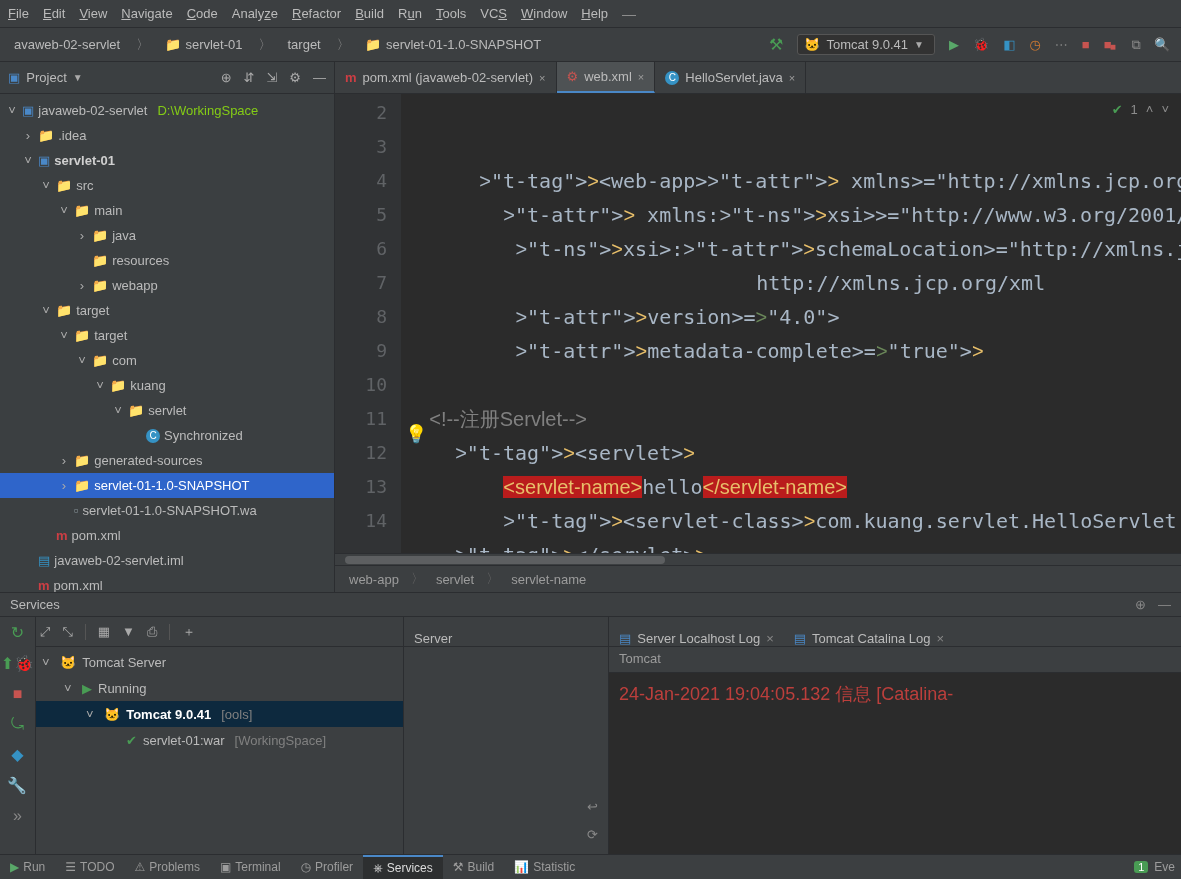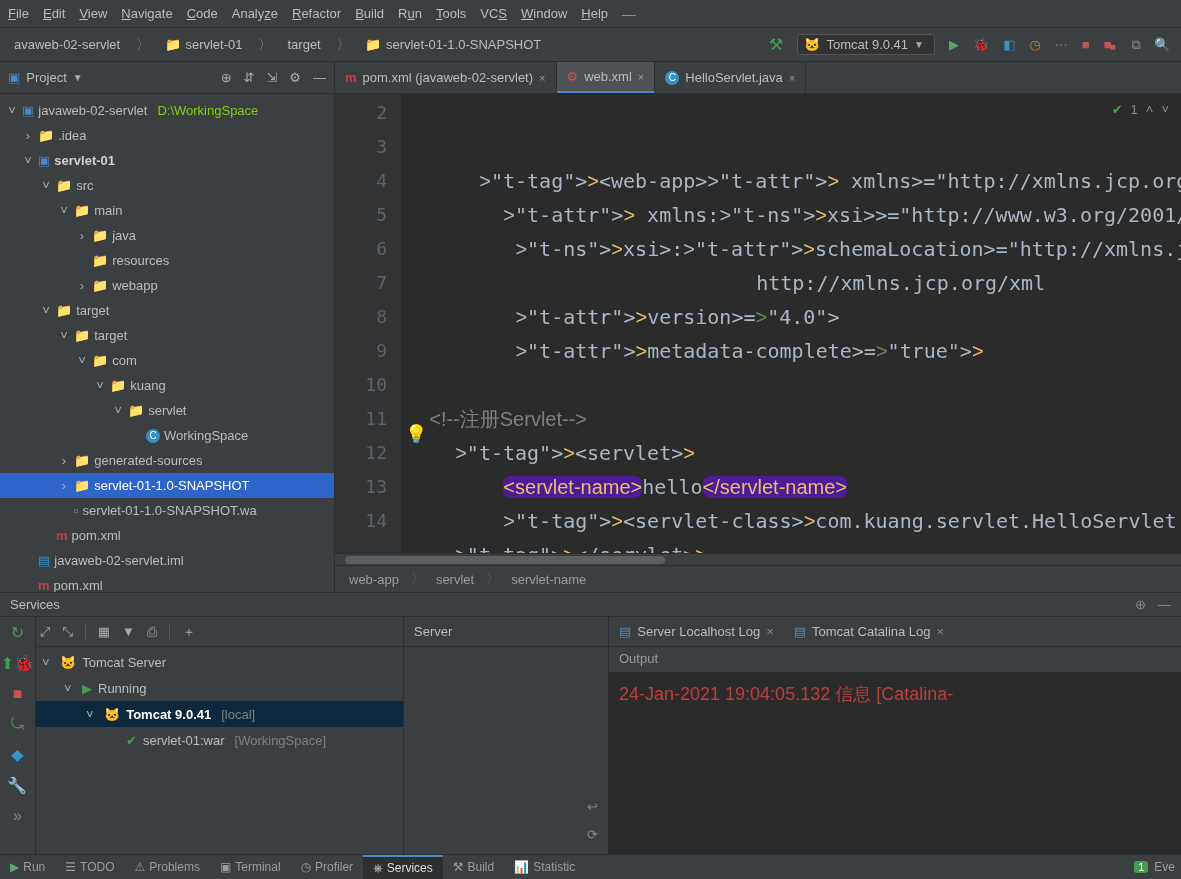--- a/index.html
+++ b/index.html
@@ -38,21 +38,21 @@
   
   .editor-area { flex:1; background:#2b2b2b; display:flex; flex-direction:column; overflow:hidden;}
   .tabs { height:32px; background:#3c3f41; display:flex; align-items:stretch; border-bottom:1px solid #2b2d30;}
   .tab { display:flex; align-items:center; padding:0 10px; gap:6px; border-right:1px solid #2b2d30; background:#3c3f41; color:#bbb;}
   .tab.active { background:#4e5254; border-bottom:2px solid #4a88c7;}
   .tab .close{color:#9c9c9c; font-size:11px;}
   .editor-body { flex:1; display:flex; overflow:hidden; position:relative;}
   .gutter { width:66px; background:#313335; text-align:right; color:#606366; padding:2px 14px 0 0; font-family:Consolas,monospace; font-size:18px; line-height:34px;}
   .code { flex:1; background:#2b2b2b; font-family:Consolas,monospace; font-size:20px; line-height:34px; color:#a9b7c6; white-space:pre; overflow:hidden; padding:2px 0 0 6px; position:relative;}
   .code .t-tag{color:#e8bf6a;}
-  .code .t-str{color:#6a8759;} .code .t-cmt{color:#808080;} .code .t-hl{background:#4c1d95;border-radius:7px;}
+  .code .t-str{color:#6a8759;} .code .t-cmt{color:#808080;} .code .t-hl{background:#b91c1c;}
   .bulb{position:absolute; left:4px; top:323px; color:#f0a732; font-size:18px;}
   .editor-status { position:absolute; top:8px; right:12px; display:flex; align-items:center; gap:8px; color:#8c8c8c; font-size:13px;}
   .editor-status .ok{color:#499c54;}
   .crumbbar { height:27px; background:#3c3f41; border-top:1px solid #2b2d30; display:flex; align-items:center; padding:0 8px; color:#9c9c9c; font-size:13px;}
   .crumbbar span{padding:0 6px;} .crumbbar .sep{color:#666;}
   .hscroll{height:12px;background:#3c3f41;border-top:1px solid #2b2d30;position:relative;} 
   .hscroll .thumb{position:absolute;left:10px;top:2px;height:8px;width:320px;background:#5d5f61;border-radius:4px;}
 
   
   .services { height:262px; background:#3c3f41; border-top:1px solid #2b2d30; display:flex; flex-direction:column;}
@@ -61,21 +61,21 @@
   .services-body { flex:1; display:flex; overflow:hidden;}
   .svc-gutter{width:36px; background:#3c3f41; border-right:1px solid #2b2d30; display:flex; flex-direction:column; align-items:center; padding:6px 0; gap:12px;}
   .svc-gutter span{font-size:16px;}
   .svc-left{width:368px; border-right:1px solid #2b2d30; display:flex; flex-direction:column;}
   .svc-toolbar{height:30px;display:flex;align-items:center;gap:12px;padding:0 4px;border-bottom:1px solid #2b2d30;color:#aaa;}
   .svc-tree{flex:1;padding:2px 0;}
   .svc-row{height:26px;display:flex;align-items:center;gap:6px;padding-left:6px;}
   .svc-row.sel{background:#0d293e;}
   .svc-middle{width:205px;border-right:1px solid #2b2d30;display:flex;flex-direction:column;}
   .svc-right{flex:1;display:flex;flex-direction:column;}
-  .svc-tabs{height:30px;display:flex;align-items:center;padding:0 10px;gap:20px;border-bottom:1px solid #2b2d30;color:#bbb;}
+  .svc-tabs{height:30px;display:flex;align-items:flex-end;padding:0 10px;gap:20px;border-bottom:1px solid #2b2d30;color:#bbb;}
   .svc-sub{height:26px;padding:4px 10px;color:#9c9c9c;border-bottom:1px solid #2b2d30;}
   .svc-console{flex:1;background:#2b2b2b;font-family:Consolas,monospace;font-size:18px;line-height:30px;color:#bbb;padding:6px 10px;white-space:pre;overflow:hidden;}
   .svc-console .info1{color:#bc3f3c;}
   .dep-row{display:flex;align-items:center;justify-content:space-between;padding:4px 10px;}
   .dep-row .ok{color:#499c54;}
   .dep-row .deploy{color:#499c54;}
 
   
   .toolstrip{height:25px;background:#3c3f41;border-top:1px solid #2b2d30;display:flex;align-items:center;color:#9c9c9c;font-size:12px;}
   .toolstrip .item{display:flex;align-items:center;gap:4px;padding:0 10px;}
@@ -221,21 +221,21 @@
           <span style="">kuang</span>
         </div>
         <div class="tree-row indent-6">
           <span class="arrow">˅</span>
           <span style="color:#cc7832">📁</span>
           <span style="">servlet</span>
         </div>
         <div class="tree-row indent-7">
           <span class="arrow">&nbsp;</span>
           <span style="color:#3592c4;background:#3592c4;color:white;border-radius:50%;width:14px;height:14px;display:inline-flex;align-items:center;justify-content:center;font-size:10px">C</span>
-          <span style="">WorkingSpace</span>
+          <span style="">Synchronized</span>
         </div>
         <div class="tree-row indent-3">
           <span class="arrow">›</span>
           <span style="color:#cc7832">📁</span>
           <span style="">generated-sources</span>
         </div>
         <div class="tree-row indent-3 selected">
           <span class="arrow">›</span>
           <span style="color:#cc7832">📁</span>
           <span style="">servlet-01-1.0-SNAPSHOT</span>
@@ -356,21 +356,21 @@
           </div>
           <div class="svc-row" style="padding-left: 28px;">
             <span style="color:#aaa;width:12px;display:inline-block">˅</span>
             <span style="color:#499c54">▶</span>
             <span style="">Running</span>
           </div>
           <div class="svc-row sel" style="padding-left: 50px;">
             <span style="color:#aaa;width:12px;display:inline-block">˅</span>
             <span>🐱</span>
             <span style="font-weight:bold;color:#fff">Tomcat 9.0.41</span>
-            <span style="color:#808080;margin-left:4px">[local]</span>
+            <span style="color:#808080;margin-left:4px">[ools]</span>
           </div>
           <div class="svc-row" style="padding-left: 72px;">
             <span style="width:12px;display:inline-block"></span>
             <span style="color:#499c54">✔</span>
             <span style="">servlet-01:war</span>
             <span style="color:#808080;margin-left:4px">[WorkingSpace]</span>
           </div>
         </div>
     </div>
     <div class="svc-middle" style="position:relative">
@@ -386,21 +386,21 @@
             <span style="color:#4a88c7">▤</span>
             <span>Server Localhost Log</span>
             <span style="color:#888">×</span>
           </span>
         <span style="display:flex;align-items:center;gap:6px">
             <span style="color:#4a88c7">▤</span>
             <span>Tomcat Catalina Log</span>
             <span style="color:#888">×</span>
           </span>
       </div>
-      <div class="svc-sub">Output</div>
+      <div class="svc-sub">Tomcat</div>
       <div class="svc-console" id="console"><div class="info1">24-Jan-2021 19:04:05.132 信息 [Catalina-</div></div>
     </div>
   </div>
 </div>
 
 <div class="toolstrip">
   <div class="item">
       <span class="i-green-play">▶</span>
       <span>Run</span>
     </div>

